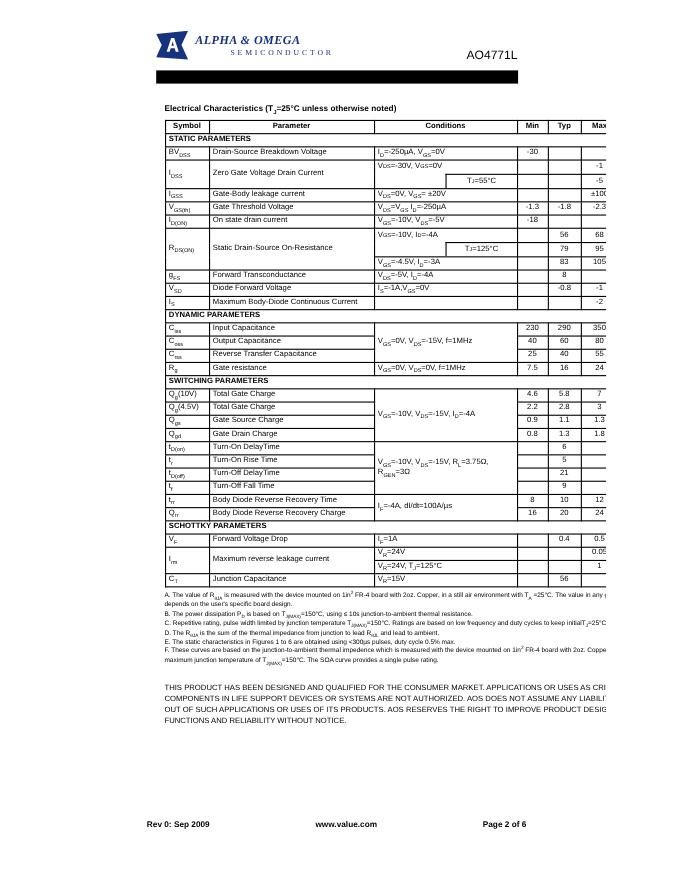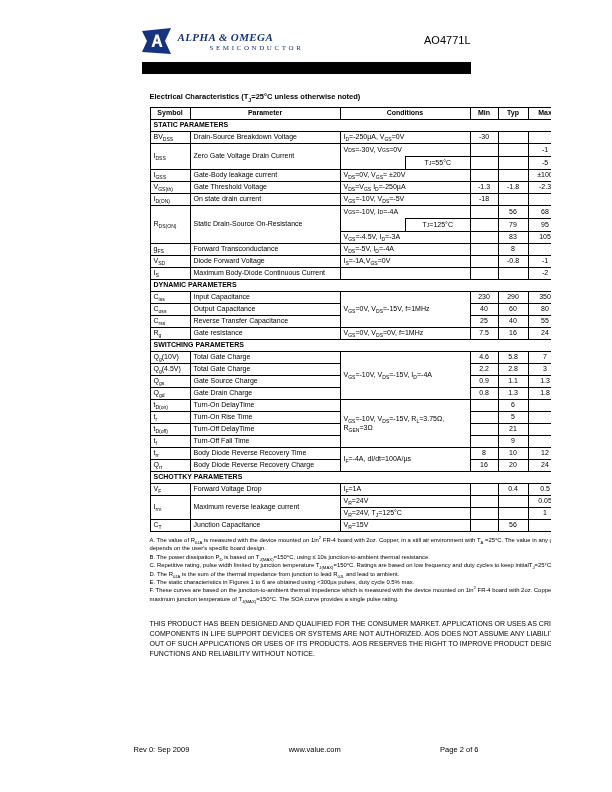--- a/index.html
+++ b/index.html
@@ -11,21 +11,21 @@
   }
   .content { padding:28px 80px 0 80px; }
 
   
   .header { display:flex; justify-content:space-between; align-items:flex-start; }
   .brand { display:flex; align-items:center; gap:6px; }
   .brand-l1 { font-family:"Liberation Serif", serif; font-style:italic; font-weight:bold;
               font-size:11px; color:#16337f; letter-spacing:0.4px; }
   .brand-l2 { font-family:"Liberation Serif", serif; font-size:7px; color:#16337f;
               letter-spacing:2.6px; margin-top:1px;margin-left:32px; }
-  .part-number { font-size:11px; margin-top:6px; }
+  .part-number { font-size:11px; margin-top:17px; }
   .black-bar { height:12px; background:#000; margin-top:7px; }
 
   
   .doc-title { font-size:7.5px; font-weight:bold; margin:18px 0 0 8px; }
 
   
   table.spec { border-collapse:collapse; table-layout:fixed; width:444px;
                margin:6px 0 0 8px; font-size:7px; }
   .spec th, .spec td { border:1px solid #000; padding:1px 3px; height:12px;
                        line-height:1.15; vertical-align:middle; overflow:hidden; }
@@ -40,21 +40,21 @@
   sub, sup { font-size:0.72em; line-height:0; }
 
   
   .notes { margin:4px 0 0 8px; width:446px; font-size:5.9px; line-height:1.42; }
 
   
   .disclaimer { margin:16px 0 0 8px; width:440px; font-size:7px; line-height:1.45; }
 
   
   .footer { position:absolute; left:72px; right:72px; bottom:38px;
-            display:flex; justify-content:space-between; font-size:7.5px; }
+            display:flex; justify-content:space-between; font-size:7.5px;font-weight:bold; }
 </style>
 </head>
 <body>
 
 <div class="page">
   <div class="content">
 
     <div class="header">
       <div class="brand">
         <svg width="30" height="27" viewBox="0 0 30 27" aria-hidden="true">

